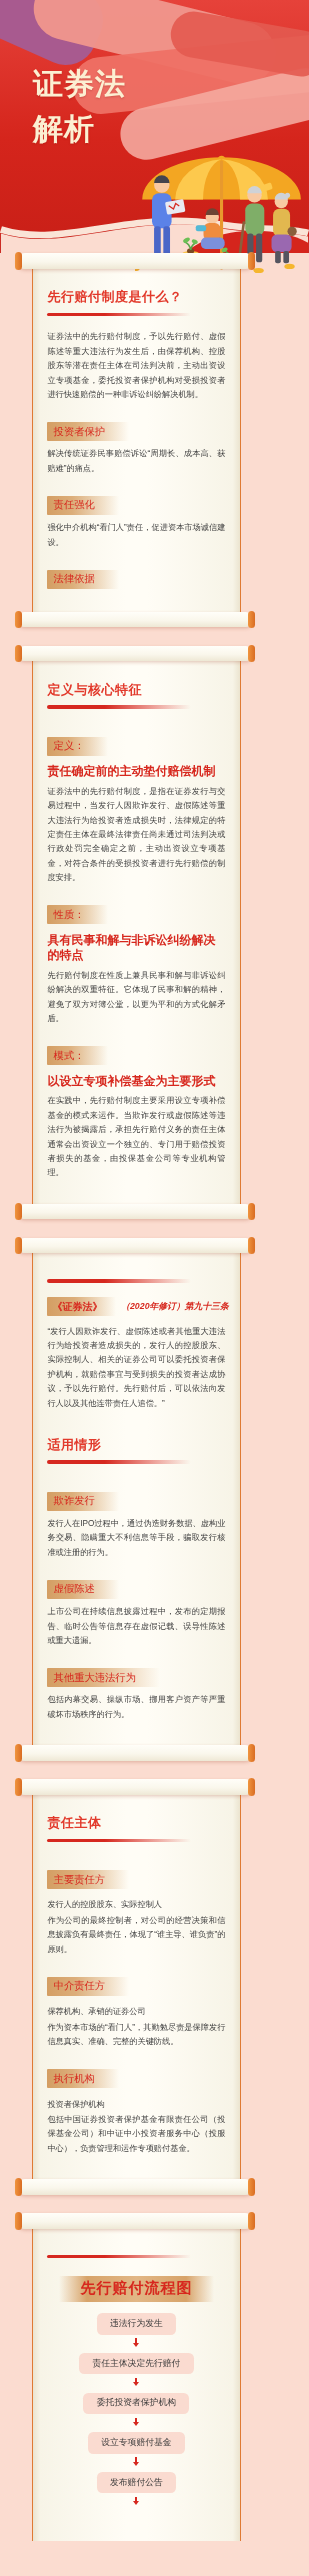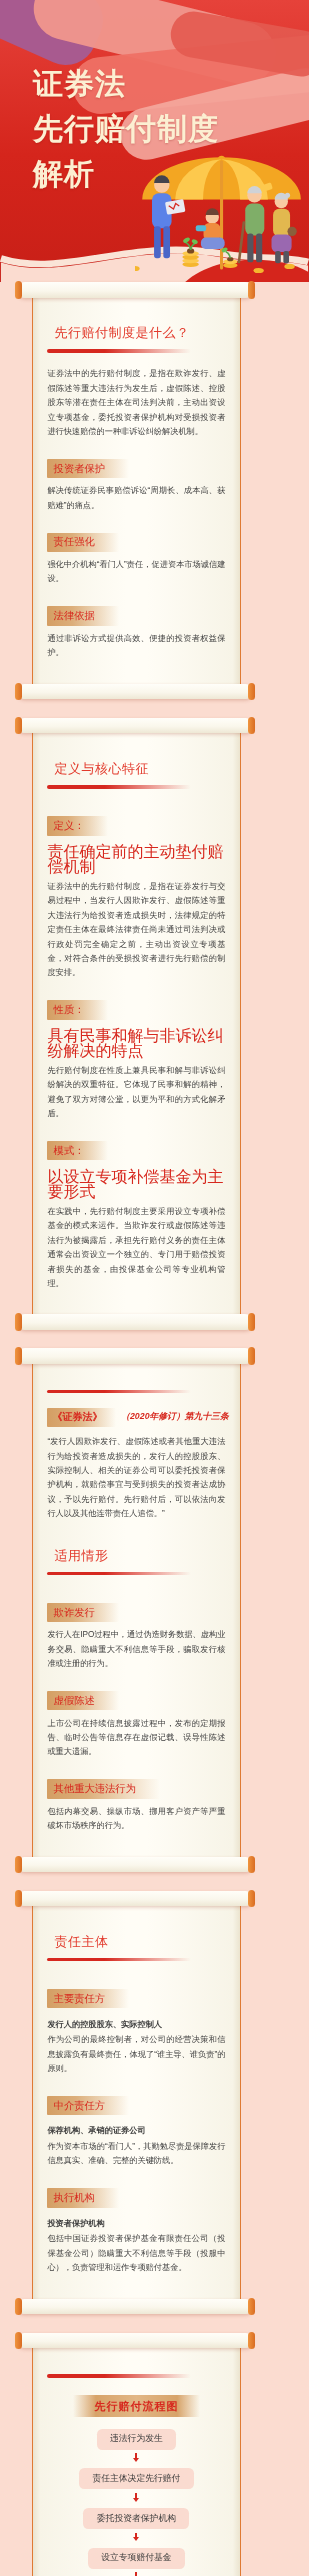--- a/index.html
+++ b/index.html
@@ -2,21 +2,21 @@
 <html style="font-size:8.2px"><head>
 <meta charset="utf-8">
 <style>
   html,body{margin:0;padding:0;}
   body{
     width:309px;min-height:3981px;background:#fbdcd0;
     font-family:"Liberation Sans","DejaVu Sans",sans-serif;
     -webkit-font-smoothing:antialiased;
   }
   
-  .hero{position:relative;height:282px;background:linear-gradient(180deg,#e6423a 0%,#d5251c 55%,#c81f17 100%);z-index:2;}
+  .hero{position:relative;height:253px;background:linear-gradient(180deg,#e6423a 0%,#d5251c 55%,#c81f17 100%);z-index:2;}
   .hero-art{position:absolute;inset:0;overflow:hidden;}
   .arm{position:absolute;border-radius:31px;}
   .arm1{width:134px;height:77px;left:-31px;top:-26px;background:#a85a8f;transform:rotate(24deg);}
   .arm2{width:247px;height:62px;left:31px;top:0px;background:#f0978d;transform:rotate(14deg);opacity:.95;}
   .arm3{width:268px;height:57px;left:72px;top:46px;background:#ee7165;transform:rotate(-6deg);opacity:.95;}
   .arm4{width:216px;height:52px;left:118px;top:88px;background:#f4a99f;transform:rotate(-14deg);opacity:.9;}
   .arm5{width:155px;height:46px;left:170px;top:20.6px;background:#e35a50;transform:rotate(10deg);opacity:.9;}
   .hero-title{position:absolute;left:33px;top:61px;margin:0;color:#fcefd2;font-size:30px;line-height:45px;font-weight:bold;letter-spacing:1px;text-shadow:0 1px 2.1px rgba(120,10,5,.25);z-index:4;}
   .hero-title div{white-space:nowrap;}
   .hero-wave{position:absolute;left:0;bottom:0;z-index:1;}
@@ -28,56 +28,55 @@
     box-shadow:0 1.5px 3.6px rgba(170,80,50,.28);z-index:3;}
   .roll::before,.roll::after{content:'';position:absolute;top:-1px;width:6.7px;height:17.5px;border-radius:3.6px;
     background:linear-gradient(90deg,#f0953f,#d96c22);}
   .roll::before{left:-2.1px;}
   .roll::after{right:-2.1px;}
   .sheet{position:relative;width:178px;margin-left:32px;margin-top:-7.2px;margin-bottom:-7.2px;
     padding:27px 14.4px 24px 14.4px;z-index:1;
     border-left:1px solid #df7a33;border-right:1px solid #df7a33;
     background:linear-gradient(90deg,#ebe4cf 0px,#f7f4e7 7.2px,#fffdf6 45%,#fffdf6 55%,#f7f4e7 calc(100% - 7.2px),#ebe4cf 100%);}
   
-  .sec-title{margin:7px;color:#e23a2c;font-size:13px;font-weight:normal;letter-spacing:0.5px;white-space:nowrap;}
+  .sec-title{margin:0;color:#e23a2c;font-size:13px;font-weight:bold;letter-spacing:0.5px;white-space:nowrap;}
   .sec-title.mt{margin-top:25px;}
   .sec-line{height:3.6px;width:144px;margin:6.2px 0 14.4px 0;border-radius:2.1px;
     background:linear-gradient(90deg,#d6281f 0%,#d6281f 40%,rgba(214,40,31,0) 100%);}
   .tag{display:inline-block;margin:13.4px 0 6.2px 0;padding:2.6px 24px 2.6px 6.2px;border-radius:1px;
     color:#d7281e;font-size:10.3px;font-weight:normal;
     background:linear-gradient(90deg,#d49e63 0%,#dcae7a 35%,rgba(220,174,122,0) 100%);}
-  .sub-red{margin:2.1px 0 5.2px 0;color:#d7281e;font-size:16px;font-weight:normal;line-height:15.5px;}
+  .sub-red{margin:2.1px 0 5.2px 0;color:#d7281e;font-size:12px;font-weight:bold;line-height:15.5px;}
   .body-text{margin:0 0 6.2px 0;color:#3f3f3f;font-size:8.2px;line-height:14.4px;text-align:justify;}
-  .lead-line{margin:2.1px 0 1px 0;color:#3f3f3f;font-size:8.2px;line-height:15.5px;font-weight:bold;}
+  .lead-line{margin:2.1px 0 1px 0;color:#3f3f3f;font-size:8.2px;line-height:15.5px;}
   .law-row{margin:13.4px 0 8.2px 0;display:flex;align-items:center;gap:5.2px;}
   .law-tag{display:inline-block;padding:2.6px 13.4px 2.6px 5.2px;border-radius:1px;color:#d7281e;font-size:10px;font-weight:bold;
     background:linear-gradient(90deg,#d49e63 0%,#dcae7a 40%,rgba(220,174,122,0) 100%);white-space:nowrap;}
   .law-rest{color:#d7281e;font-size:8.8px;font-weight:bold;white-space:nowrap;font-style:italic;}
   
-  .banner{width:fit-content;margin:17.5px auto 11.3px auto;padding:3.6px 21.6px;color:#d7281e;font-size:11px;font-weight:bold;letter-spacing:1px;
+  .banner{width:fit-content;margin:17.5px auto 11.3px auto;padding:3.6px 21.6px;color:#d7281e;font-size:15px;font-weight:bold;letter-spacing:1px;
     background:linear-gradient(90deg,rgba(212,158,99,0) 0%,#d7a369 18%,#e2b786 50%,#d7a369 82%,rgba(212,158,99,0) 100%);}
   .flow{display:flex;flex-direction:column;align-items:center;margin-bottom:5.2px;}
   .flow-box{background:#fadbd0;border-radius:5.2px;padding:4.6px 13.4px;color:#3b3b3b;font-size:8.8px;white-space:nowrap;}
   .flow-arrow{width:2.1px;height:4.6px;background:#d6281f;margin:3.6px auto 0 auto;position:relative;margin-bottom:10.3px;}
   .flow-arrow::after{content:'';position:absolute;top:4.6px;left:-2.6px;border:3.6px solid transparent;border-top:4.6px solid #d6281f;}
 </style>
 </head>
 <body>
 
 <header class="hero">
   <div class="hero-art">
     <div class="arm arm1"></div>
     <div class="arm arm2"></div>
     <div class="arm arm3"></div>
     <div class="arm arm4"></div>
     <div class="arm arm5"></div>
   </div>
   <h1 class="hero-title">
     <div>证券法</div>
-    <div>先行赔付制度</div>
     <div>解析</div>
   </h1>
   <svg class="hero-wave" width="309" height="43" viewBox="0 0 600 84">
     <path d="M0,46 C120,84 260,6 420,34 C500,48 560,40 600,52 L600,84 L0,84 Z" fill="#fbdcd0"></path>
     <path d="M0,38 C120,76 250,0 420,27 C500,41 560,33 600,45" fill="none" stroke="#fcefe2" stroke-width="13" opacity="0.95"></path>
     <path d="M360,84 C420,30 540,30 600,64 L600,84 Z" fill="#d5251c"></path>
   </svg>
   <svg class="hero-people" width="170" height="130" viewBox="0 0 330 252">
 
     <g>
@@ -146,27 +145,26 @@
       <circle cx="305" cy="150" r="9" fill="#8a5f3c"></circle>
     </g>
   </svg>
 </header>
 
 <section class="scroll">
   <div class="roll"></div>
   <div class="sheet">
     <h2 class="sec-title">先行赔付制度是什么？</h2>
     <div class="sec-line"></div>
-    <p class="body-text">证券法中的先行赔付制度，是指在欺诈发行、虚假陈述等重大违法行为发生后，虚假陈述、控股股东等潜在责任主体在司法判决前，主动出资设立专项基金，委托投资者保护机构对受损投资者进行快速赔偿的一种非诉讼纠纷解决机制。</p>
+    <p class="body-text">证券法中的先行赔付制度，予以先行赔付、虚假陈述等重大违法行为发生后，由保荐机构、控股股东等潜在责任主体在司法判决前，主动出资设立专项基金，委托投资者保护机构对受损投资者进行快速赔偿的一种非诉讼纠纷解决机制。</p>
     <div class="tag">投资者保护</div>
     <p class="body-text">解决传统证券民事赔偿诉讼“周期长、成本高、获赔难”的痛点。</p>
     <div class="tag">责任强化</div>
     <p class="body-text">强化中介机构“看门人”责任，促进资本市场诚信建设。</p>
     <div class="tag">法律依据</div>
-    <p class="body-text">通过非诉讼方式提供高效、便捷的投资者权益保护。</p>
   </div>
   <div class="roll"></div>
 </section>
 
 <section class="scroll">
   <div class="roll"></div>
   <div class="sheet">
     <h2 class="sec-title">定义与核心特征</h2>
     <div class="sec-line"></div>
     <div class="tag">定义：</div>
@@ -209,21 +207,21 @@
     <h2 class="sec-title">责任主体</h2>
     <div class="sec-line"></div>
     <div class="tag">主要责任方</div>
     <p class="lead-line">发行人的控股股东、实际控制人</p>
     <p class="body-text">作为公司的最终控制者，对公司的经营决策和信息披露负有最终责任，体现了“谁主导、谁负责”的原则。</p>
     <div class="tag">中介责任方</div>
     <p class="lead-line">保荐机构、承销的证券公司</p>
     <p class="body-text">作为资本市场的“看门人”，其勤勉尽责是保障发行信息真实、准确、完整的关键防线。</p>
     <div class="tag">执行机构</div>
     <p class="lead-line">投资者保护机构</p>
-    <p class="body-text">包括中国证券投资者保护基金有限责任公司（投保基金公司）隐瞒重大不利信息等手段（投服中心），负责管理和运作专项赔付基金。</p>
+    <p class="body-text">包括中国证券投资者保护基金有限责任公司（投保基金公司）和中证中小投资者服务中心（投服中心），负责管理和运作专项赔付基金。</p>
   </div>
   <div class="roll"></div>
 </section>
 
 <section class="scroll">
   <div class="roll"></div>
   <div class="sheet">
     <div class="sec-line"></div>
     <div class="banner">先行赔付流程图</div>
     <div class="flow">

